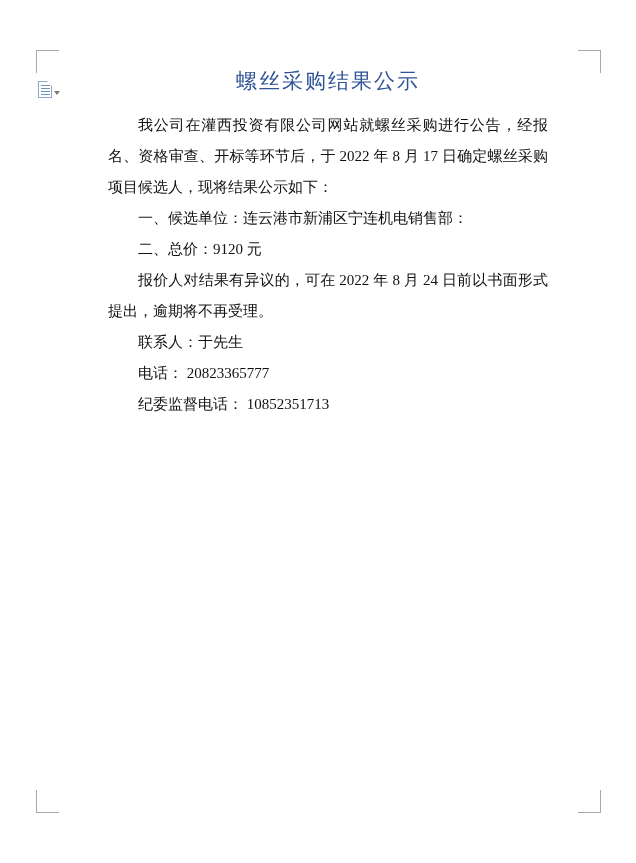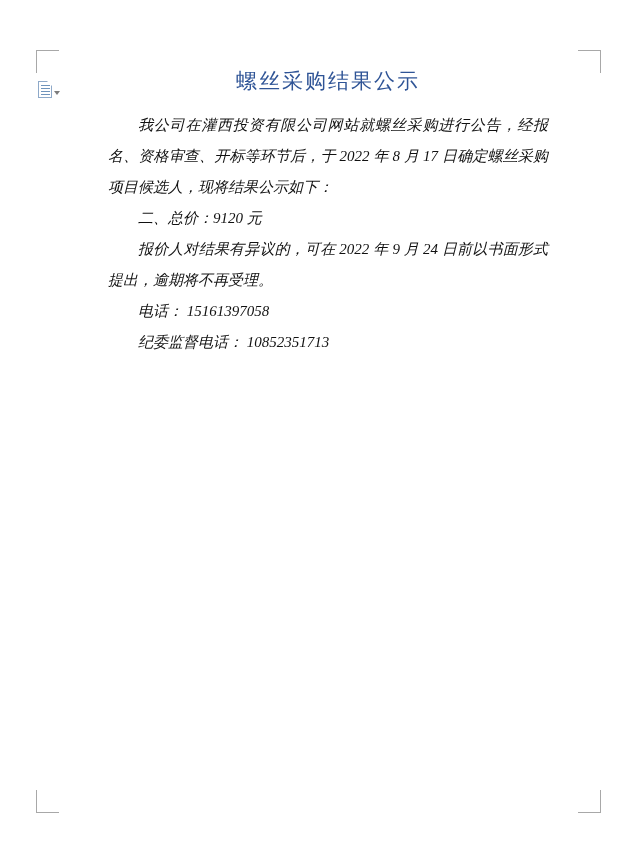--- a/index.html
+++ b/index.html
@@ -100,21 +100,20 @@
     line-height: 30px;
   }
 
   .para {
     font-size: 15px;
     color: #111111;
     line-height: 31px;
     text-align: justify;
     text-justify: inter-ideograph;
     margin: 0;
-    font-style: italic;
   }
   .para.indent {
     text-indent: 30px;
   }
 </style>
 </head>
 <body>
 
 <div class="page">
 
@@ -127,24 +126,26 @@
     <span class="doc-glyph"></span>
     <span class="caret"></span>
   </div>
 
   <div class="content">
 
     <h1 class="doc-title">螺丝采购结果公示</h1>
 
     <p class="para indent">我公司在灌西投资有限公司网站就螺丝采购进行公告，经报名、资格审查、开标等环节后，于 2022 年 8 月 17 日确定螺丝采购项目候选人，现将结果公示如下：</p>
 
+    <p class="para indent">一、候选单位：连云港市新浦区宁连机电销售部：</p>
 
     <p class="para indent">二、总价：9120 元</p>
 
-    <p class="para indent">报价人对结果有异议的，可在 2022 年 9 月 24 日前以书面形式提出，逾期将不再受理。</p>
+    <p class="para indent">报价人对结果有异议的，可在 2022 年 8 月 24 日前以书面形式提出，逾期将不再受理。</p>
 
+    <p class="para indent">联系人：于先生</p>
 
-    <p class="para indent">电话： 15161397058</p>
+    <p class="para indent">电话： 20823365777</p>
 
     <p class="para indent">纪委监督电话： 10852351713</p>
 
   </div>
 </div>
 
 </body></html>

